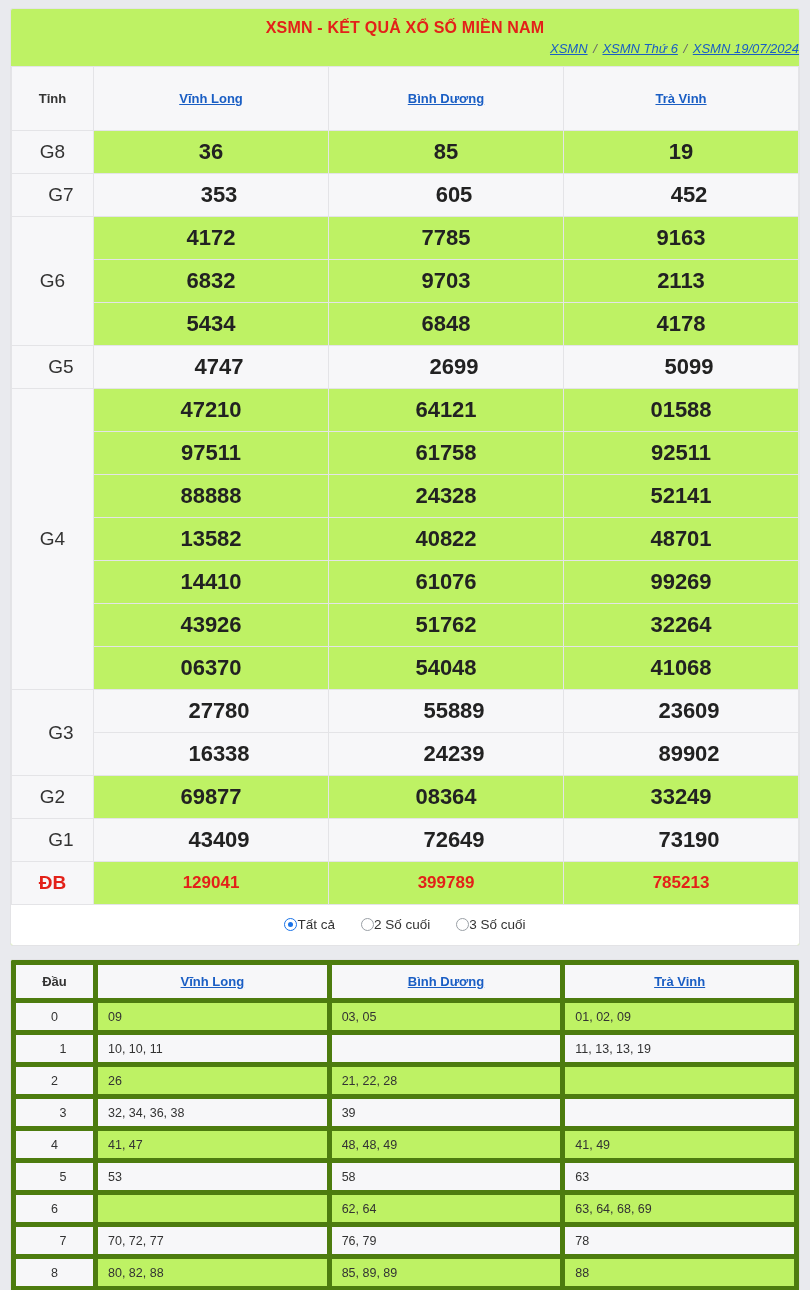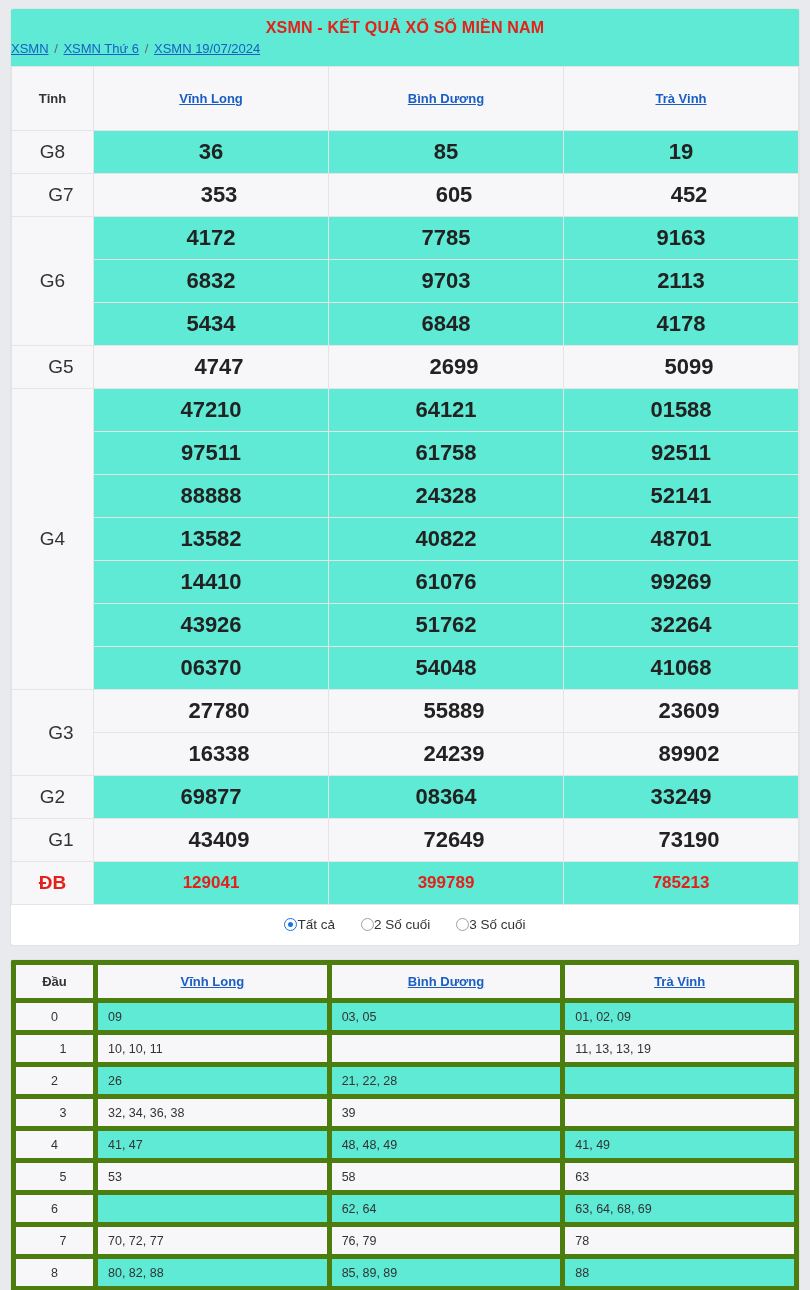--- a/index.html
+++ b/index.html
@@ -9,38 +9,39 @@
     font-family: "Liberation Sans", sans-serif;
   }
   .page {
     width: 810px;
     min-height: 1290px;
     position: relative;
     background: #e9eaee;
     padding: 8px 10px 0 10px;
   }
   .card {
-    background: #5eead4;
+    background: #bef264;
     border: 1px solid #e3e3e6;
     border-radius: 3px;
     overflow: hidden;
   }
   .title {
     text-align: center;
     color: #e32119;
     font-weight: bold;
     font-size: 16px;
     padding: 10px 0 4px 0;
     letter-spacing: .2px;
   }
   .breadcrumb {
-    text-align: left;
+    text-align: right;
     font-size: 13px;
     padding-bottom: 10px;
     color: #555;
+    font-style: italic;
   }
   .breadcrumb a {
     color: #1a5ec4;
     text-decoration: underline;
   }
   .breadcrumb .sep { color: #666; padding: 0 2px; }
 
   table.main {
     width: 100%;
     border-collapse: collapse;

